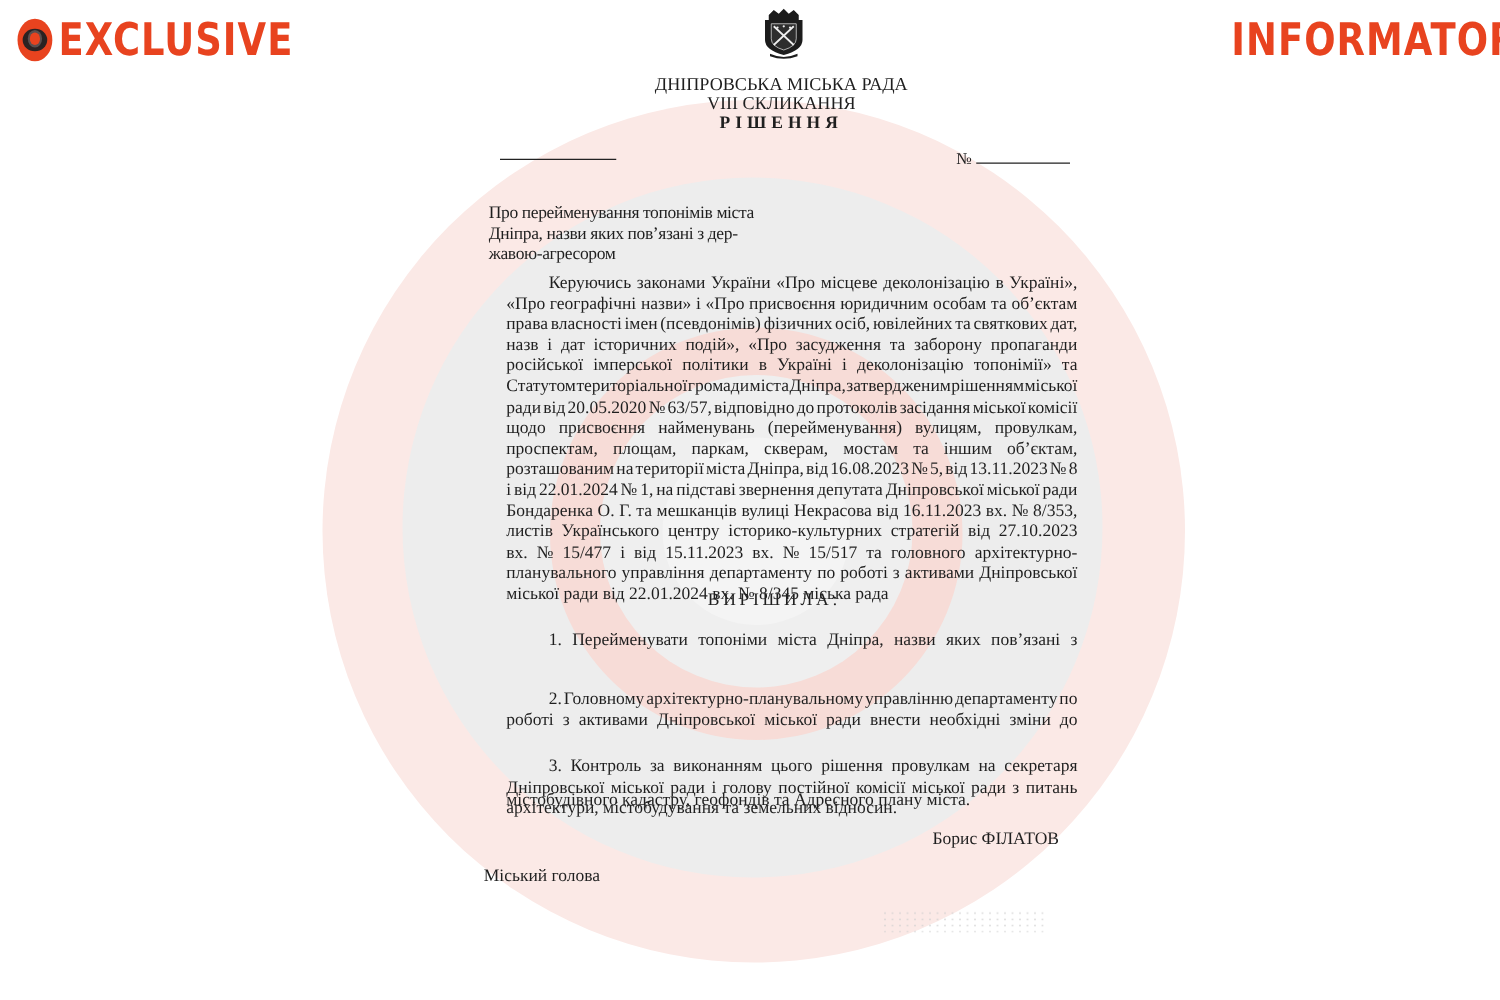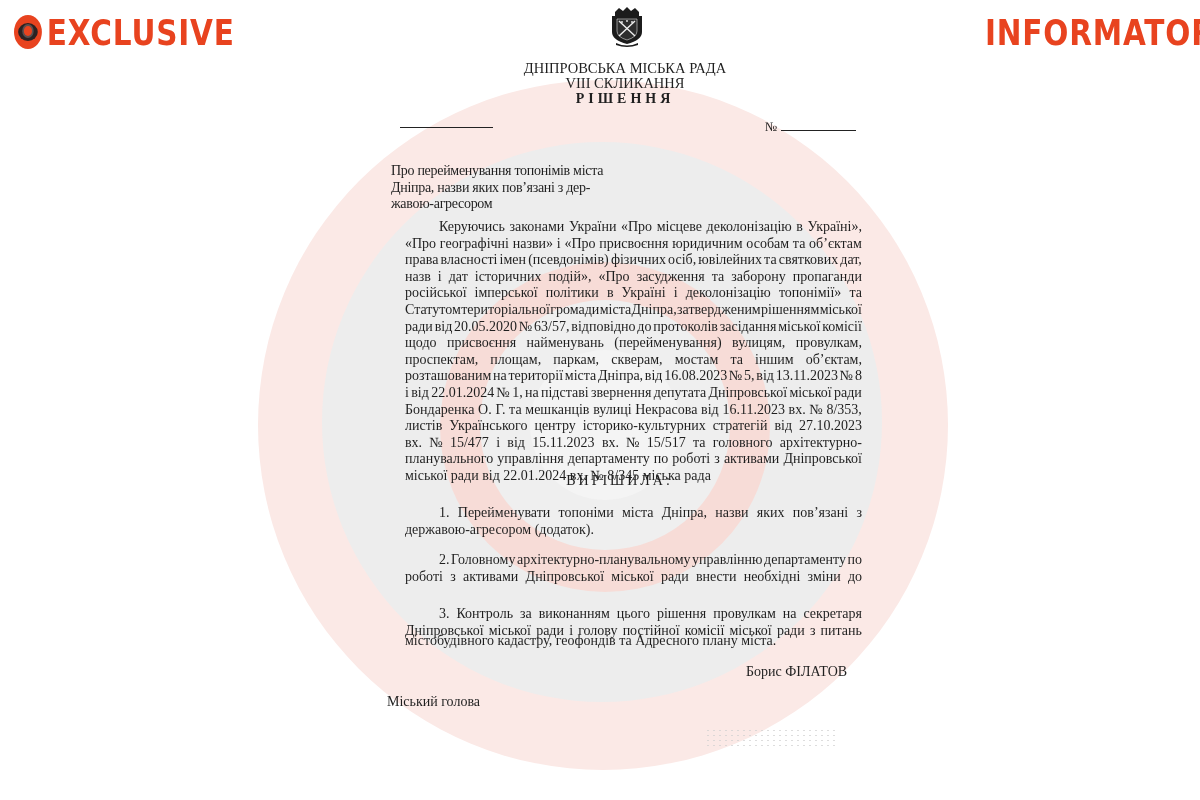--- a/index.html
+++ b/index.html
@@ -318,23 +318,20 @@
       <div class="jl" style="padding-left: 34px;">
         <span>1.</span>
         <span>Перейменувати</span>
         <span>топоніми</span>
         <span>міста</span>
         <span>Дніпра,</span>
         <span>назви</span>
         <span>яких</span>
         <span>пов’язані</span>
         <span>з</span>
-      </div>
-      <div class="jl" style="justify-content: flex-start;">
-        <span style="white-space: pre;">державою-агресором (додаток).</span>
       </div>
     </div>
   <div class="para item2" id="item1">
       <div class="jl" style="padding-left: 34px;">
         <span>2.</span>
         <span>Головному</span>
         <span>архітектурно-планувальному</span>
         <span>управлінню</span>
         <span>департаменту</span>
         <span>по</span>
@@ -373,18 +370,21 @@
         <span>ради</span>
         <span>і</span>
         <span>голову</span>
         <span>постійної</span>
         <span>комісії</span>
         <span>міської</span>
         <span>ради</span>
         <span>з</span>
         <span>питань</span>
       </div>
+      <div class="jl" style="justify-content: flex-start;">
+        <span style="white-space: pre;">архітектури, містобудування та земельних відносин.</span>
+      </div>
     </div>
 
   <div class="sig-left">Міський голова</div>
   <div class="sig-right">Борис ФІЛАТОВ</div>
   <div class="stamp"></div>
 </div>
 
 </body></html>

